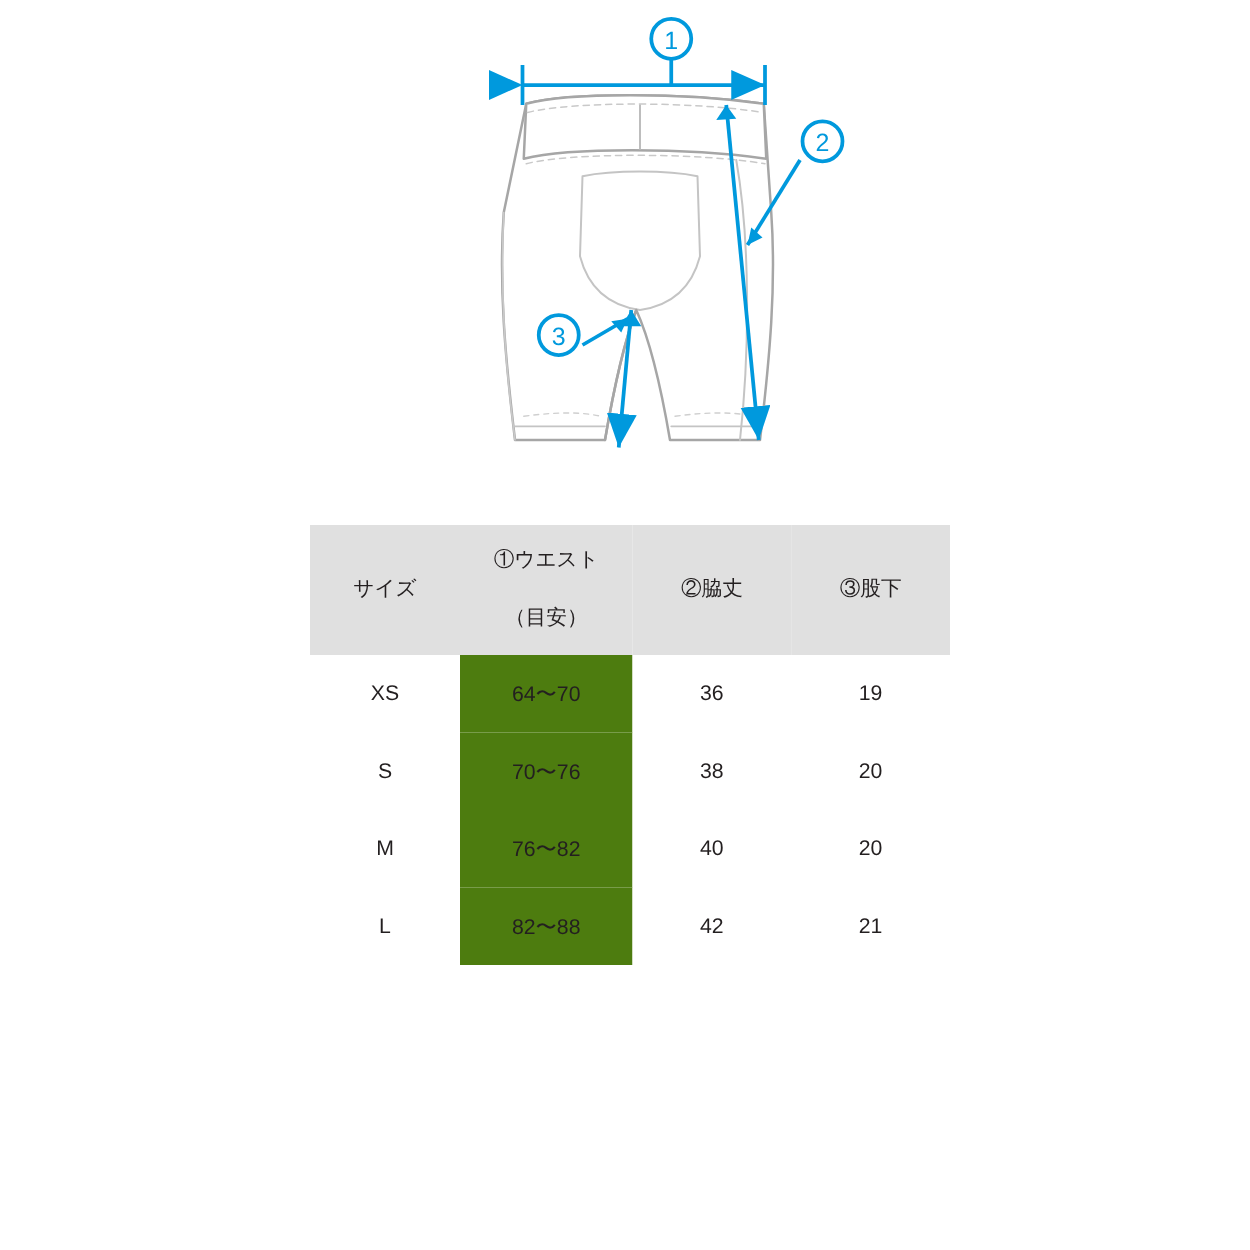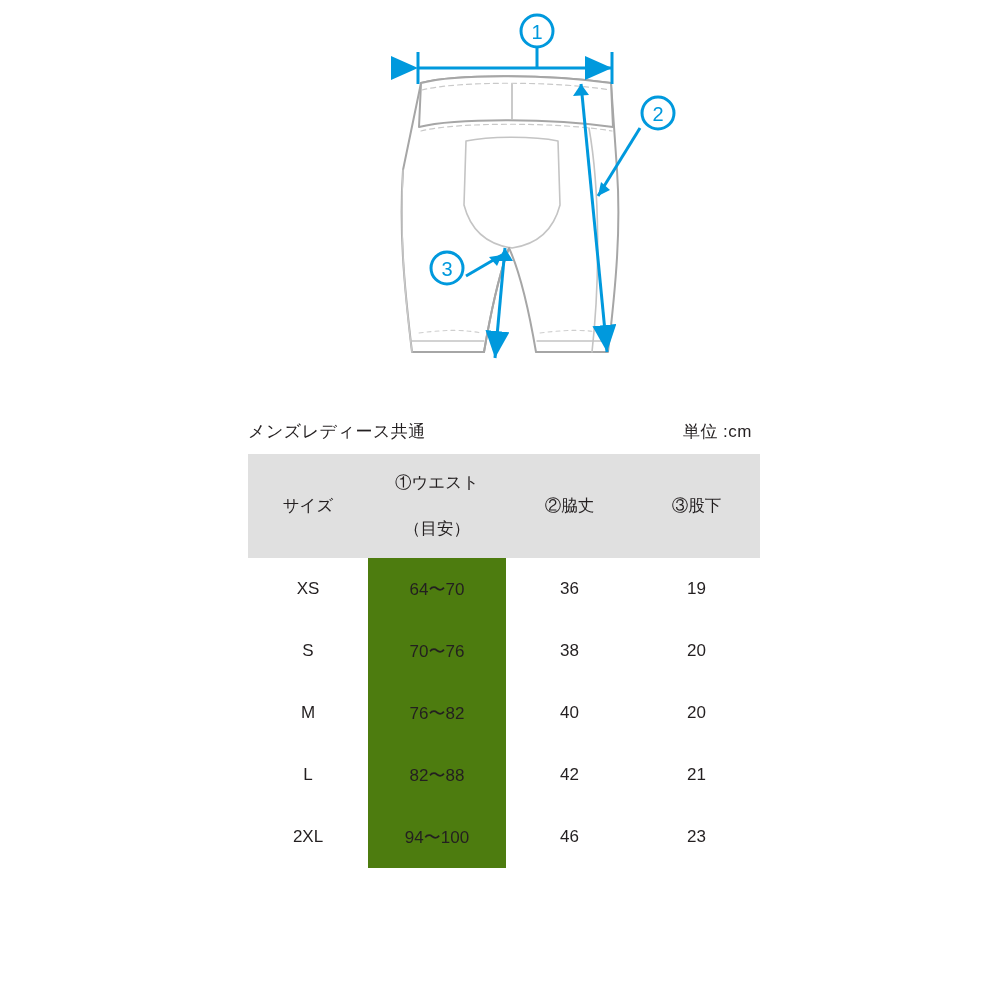--- a/index.html
+++ b/index.html
@@ -168,24 +168,20 @@
         <polygon points="505,248 497,261 513,261" fill="#0099dd"></polygon>
         <line x1="502" y1="255" x2="466" y2="276" stroke="#0099dd" stroke-width="3"></line>
         <polygon points="502,255 489,257 497,266" fill="#0099dd"></polygon>
         <circle cx="447" cy="268" r="16" fill="#ffffff" stroke="#0099dd" stroke-width="3"></circle>
         <text x="447" y="276" font-family="'Liberation Sans', sans-serif" font-size="20" fill="#0099dd" text-anchor="middle">3</text>
       </g>
     </svg>
   </div>
 
   <div class="table-area">
-    <div class="table-caption-row">
-      <div class="caption-left">メンズレディース共通</div>
-      <div class="caption-right">単位 :cm</div>
-    </div>
 
     <table class="size-table">
       <thead>
         <tr>
           <th class="col-size">
             <span>サイズ</span>
           </th>
           <th class="col-waist">
             <span>①ウエスト</span>
             <span class="hdr-line2">（目安）</span>
@@ -216,23 +212,17 @@
           <td class="col-waist">76〜82</td>
           <td class="col-side">40</td>
           <td class="col-inseam">20</td>
         </tr>
         <tr>
           <td class="col-size">L</td>
           <td class="col-waist">82〜88</td>
           <td class="col-side">42</td>
           <td class="col-inseam">21</td>
         </tr>
-        <tr>
-          <td class="col-size">2XL</td>
-          <td class="col-waist">94〜100</td>
-          <td class="col-side">46</td>
-          <td class="col-inseam">23</td>
-        </tr>
       </tbody>
     </table>
   </div>
 
 </div>
 
 </body></html>

